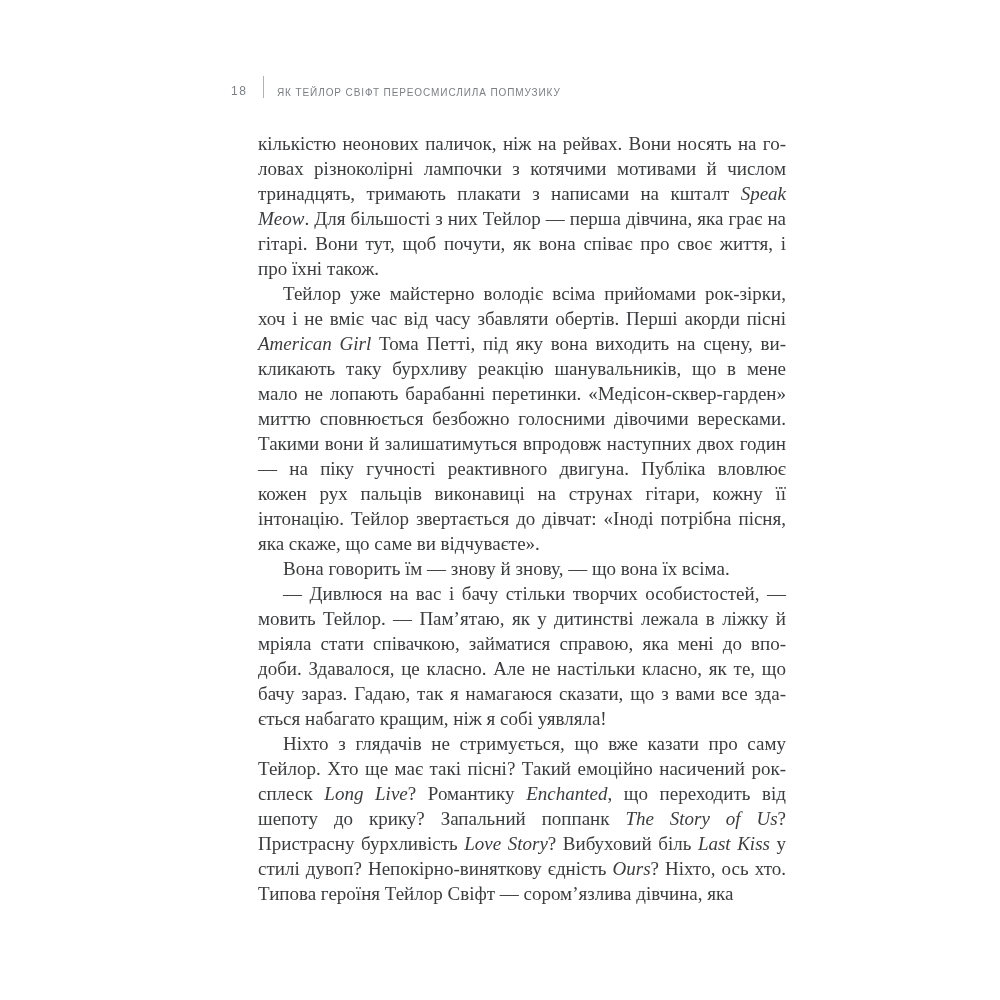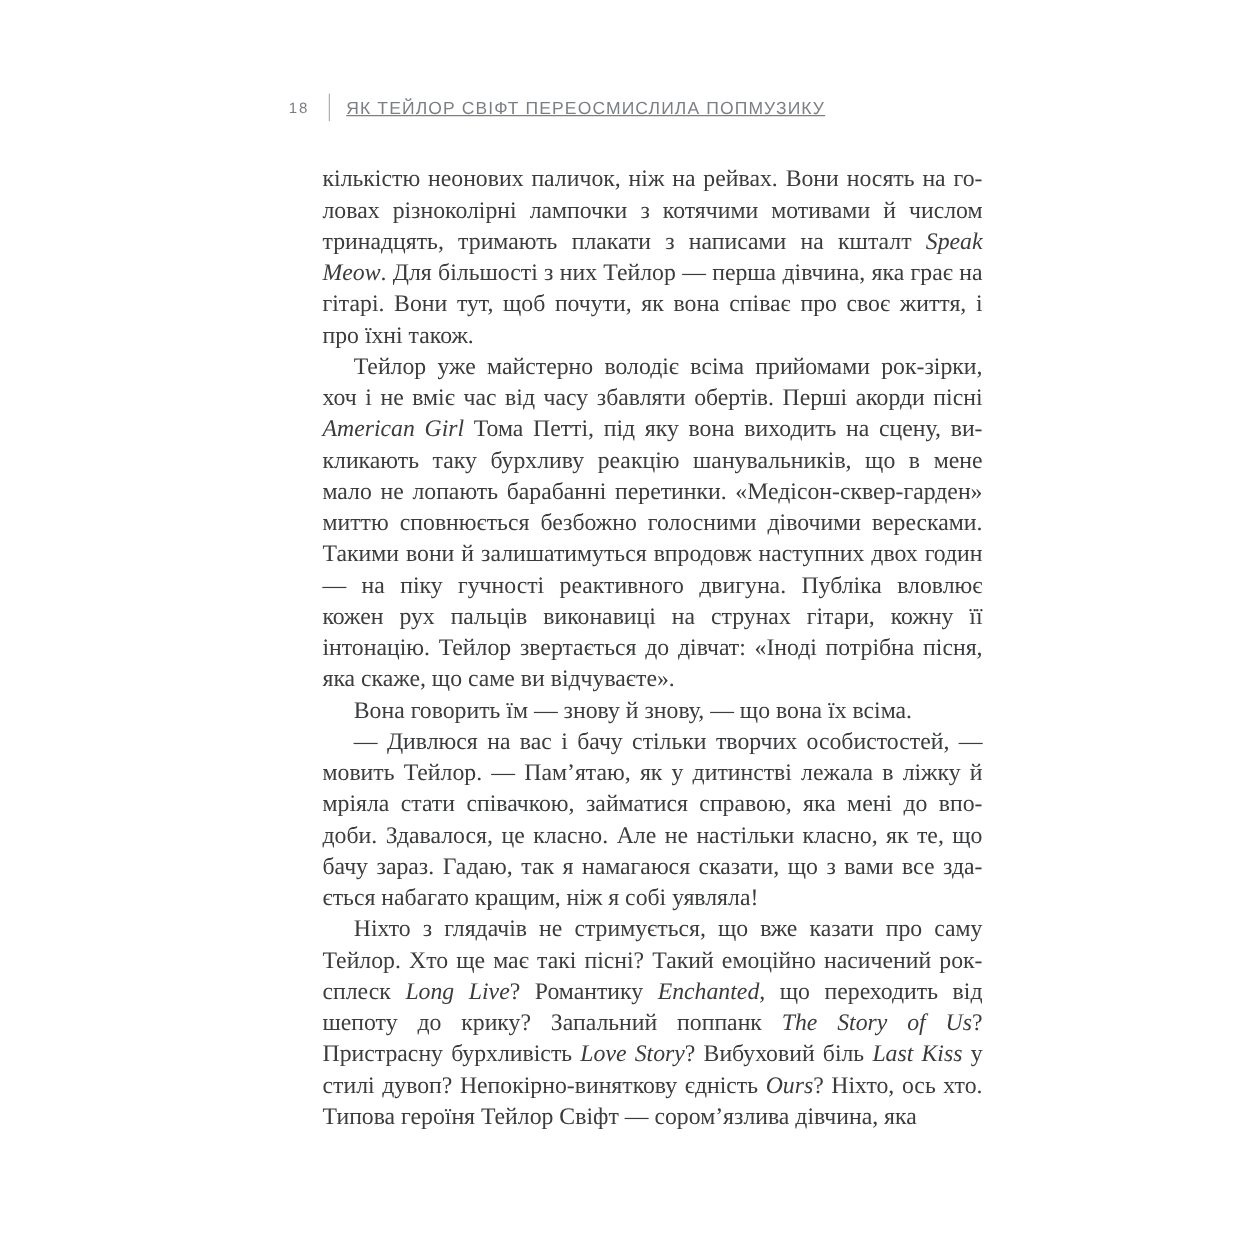--- a/index.html
+++ b/index.html
@@ -18,41 +18,40 @@
     inset: 0;
     background: #ffffff;
     overflow: hidden;
   }
   .running-head {
     position: absolute;
     top: 74px;
     left: 231px;
     height: 24px;
     display: flex;
-    align-items: center;
+    align-items: flex-end;
     font-family: "Liberation Sans", sans-serif;
     color: #7b7f84;
   }
   .pagenum {
     font-size: 12px;
     letter-spacing: 1.5px;
     min-width: 18px;
   }
   .head-divider {
     width: 1px;
     height: 22px;
     background: #aeb2b6;
     margin-left: 14px;
     margin-right: 13px;
   }
   .chapter {
-    font-size: 14px;
+    font-size: 10px;
     letter-spacing: 0.9px;
     text-transform: uppercase;
-    text-decoration: underline;
   }
   .body-text {
     position: absolute;
     left: 258px;
     top: 131px;
     width: 528px;
     font-family: "Liberation Serif", serif;
     font-size: 19px;
     line-height: 25px;
     color: #3b3c3e;

